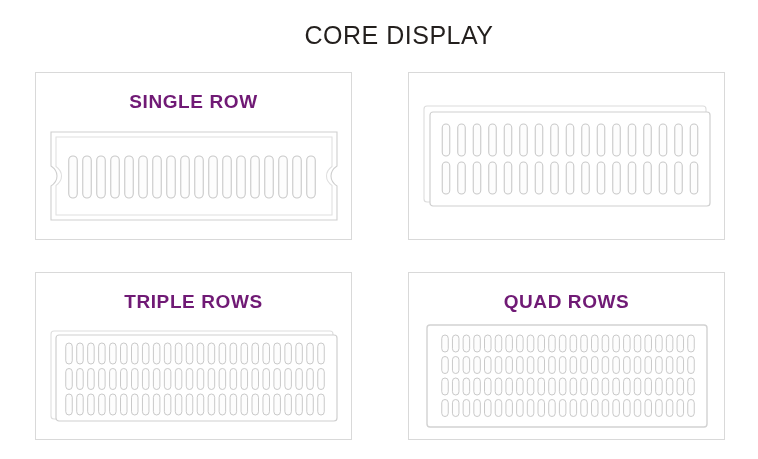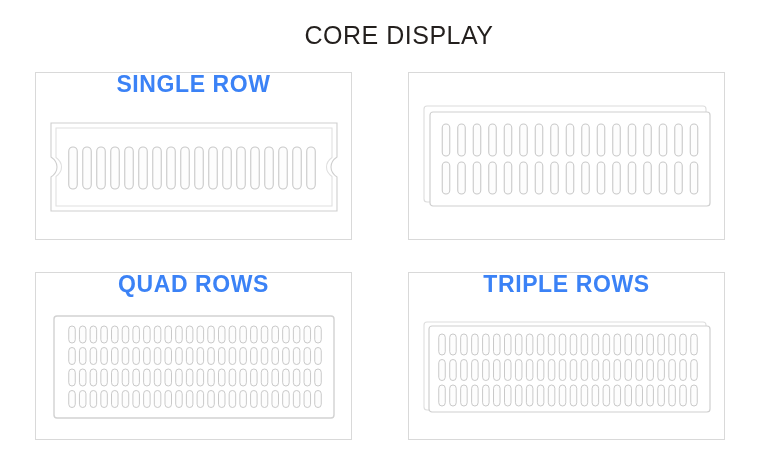--- a/index.html
+++ b/index.html
@@ -51,24 +51,25 @@
   .panel {
     border: 1px solid #d9d9d9;
     background: #ffffff;
     position: relative;
     display: flex;
     flex-direction: column;
     align-items: center;
   }
 
   .panel-title {
-    font-size: 23px;
+    margin-top: 18px;
+    font-size: 19px;
     font-weight: bold;
     letter-spacing: 0.6px;
-    color: #3b82f6;
+    color: #701a75;
     line-height: 22px;
     white-space: nowrap;
   }
 
   .vent-wrap {
     flex: 1;
     width: 100%;
     display: flex;
     align-items: center;
     justify-content: center;
@@ -150,20 +151,104 @@
               <rect x="128.75" y="58.00" width="7.5" height="32" rx="3.75"></rect>
               <rect x="144.25" y="58.00" width="7.5" height="32" rx="3.75"></rect>
               <rect x="159.75" y="58.00" width="7.5" height="32" rx="3.75"></rect>
               <rect x="175.25" y="58.00" width="7.5" height="32" rx="3.75"></rect>
               <rect x="190.75" y="58.00" width="7.5" height="32" rx="3.75"></rect>
               <rect x="206.25" y="58.00" width="7.5" height="32" rx="3.75"></rect>
               <rect x="221.75" y="58.00" width="7.5" height="32" rx="3.75"></rect>
               <rect x="237.25" y="58.00" width="7.5" height="32" rx="3.75"></rect>
               <rect x="252.75" y="58.00" width="7.5" height="32" rx="3.75"></rect>
               <rect x="268.25" y="58.00" width="7.5" height="32" rx="3.75"></rect>
+            </g>
+        </svg>
+      </div>
+    </div>
+
+    <div class="panel">
+      <div class="panel-title">TRIPLE ROWS</div>
+      <div class="vent-wrap">
+        <svg class="vent-svg" width="290" height="94" viewBox="0 0 290 94">
+          <rect x="2" y="2" width="282" height="88" rx="3" fill="#ffffff" stroke="#dedede" stroke-width="1.1"></rect>
+          <rect x="7" y="6" width="281" height="86" rx="3" fill="#ffffff" stroke="#cfcfcf" stroke-width="1.2"></rect>
+          <g id="slots-triple" fill="#fdfdfd" stroke="#c9c9c9" stroke-width="1">
+              <rect x="16.75" y="14.00" width="6.5" height="21" rx="3.25"></rect>
+              <rect x="27.71" y="14.00" width="6.5" height="21" rx="3.25"></rect>
+              <rect x="38.66" y="14.00" width="6.5" height="21" rx="3.25"></rect>
+              <rect x="49.62" y="14.00" width="6.5" height="21" rx="3.25"></rect>
+              <rect x="60.58" y="14.00" width="6.5" height="21" rx="3.25"></rect>
+              <rect x="71.53" y="14.00" width="6.5" height="21" rx="3.25"></rect>
+              <rect x="82.49" y="14.00" width="6.5" height="21" rx="3.25"></rect>
+              <rect x="93.45" y="14.00" width="6.5" height="21" rx="3.25"></rect>
+              <rect x="104.40" y="14.00" width="6.5" height="21" rx="3.25"></rect>
+              <rect x="115.36" y="14.00" width="6.5" height="21" rx="3.25"></rect>
+              <rect x="126.32" y="14.00" width="6.5" height="21" rx="3.25"></rect>
+              <rect x="137.27" y="14.00" width="6.5" height="21" rx="3.25"></rect>
+              <rect x="148.23" y="14.00" width="6.5" height="21" rx="3.25"></rect>
+              <rect x="159.18" y="14.00" width="6.5" height="21" rx="3.25"></rect>
+              <rect x="170.14" y="14.00" width="6.5" height="21" rx="3.25"></rect>
+              <rect x="181.10" y="14.00" width="6.5" height="21" rx="3.25"></rect>
+              <rect x="192.05" y="14.00" width="6.5" height="21" rx="3.25"></rect>
+              <rect x="203.01" y="14.00" width="6.5" height="21" rx="3.25"></rect>
+              <rect x="213.97" y="14.00" width="6.5" height="21" rx="3.25"></rect>
+              <rect x="224.92" y="14.00" width="6.5" height="21" rx="3.25"></rect>
+              <rect x="235.88" y="14.00" width="6.5" height="21" rx="3.25"></rect>
+              <rect x="246.84" y="14.00" width="6.5" height="21" rx="3.25"></rect>
+              <rect x="257.79" y="14.00" width="6.5" height="21" rx="3.25"></rect>
+              <rect x="268.75" y="14.00" width="6.5" height="21" rx="3.25"></rect>
+              <rect x="16.75" y="39.50" width="6.5" height="21" rx="3.25"></rect>
+              <rect x="27.71" y="39.50" width="6.5" height="21" rx="3.25"></rect>
+              <rect x="38.66" y="39.50" width="6.5" height="21" rx="3.25"></rect>
+              <rect x="49.62" y="39.50" width="6.5" height="21" rx="3.25"></rect>
+              <rect x="60.58" y="39.50" width="6.5" height="21" rx="3.25"></rect>
+              <rect x="71.53" y="39.50" width="6.5" height="21" rx="3.25"></rect>
+              <rect x="82.49" y="39.50" width="6.5" height="21" rx="3.25"></rect>
+              <rect x="93.45" y="39.50" width="6.5" height="21" rx="3.25"></rect>
+              <rect x="104.40" y="39.50" width="6.5" height="21" rx="3.25"></rect>
+              <rect x="115.36" y="39.50" width="6.5" height="21" rx="3.25"></rect>
+              <rect x="126.32" y="39.50" width="6.5" height="21" rx="3.25"></rect>
+              <rect x="137.27" y="39.50" width="6.5" height="21" rx="3.25"></rect>
+              <rect x="148.23" y="39.50" width="6.5" height="21" rx="3.25"></rect>
+              <rect x="159.18" y="39.50" width="6.5" height="21" rx="3.25"></rect>
+              <rect x="170.14" y="39.50" width="6.5" height="21" rx="3.25"></rect>
+              <rect x="181.10" y="39.50" width="6.5" height="21" rx="3.25"></rect>
+              <rect x="192.05" y="39.50" width="6.5" height="21" rx="3.25"></rect>
+              <rect x="203.01" y="39.50" width="6.5" height="21" rx="3.25"></rect>
+              <rect x="213.97" y="39.50" width="6.5" height="21" rx="3.25"></rect>
+              <rect x="224.92" y="39.50" width="6.5" height="21" rx="3.25"></rect>
+              <rect x="235.88" y="39.50" width="6.5" height="21" rx="3.25"></rect>
+              <rect x="246.84" y="39.50" width="6.5" height="21" rx="3.25"></rect>
+              <rect x="257.79" y="39.50" width="6.5" height="21" rx="3.25"></rect>
+              <rect x="268.75" y="39.50" width="6.5" height="21" rx="3.25"></rect>
+              <rect x="16.75" y="65.00" width="6.5" height="21" rx="3.25"></rect>
+              <rect x="27.71" y="65.00" width="6.5" height="21" rx="3.25"></rect>
+              <rect x="38.66" y="65.00" width="6.5" height="21" rx="3.25"></rect>
+              <rect x="49.62" y="65.00" width="6.5" height="21" rx="3.25"></rect>
+              <rect x="60.58" y="65.00" width="6.5" height="21" rx="3.25"></rect>
+              <rect x="71.53" y="65.00" width="6.5" height="21" rx="3.25"></rect>
+              <rect x="82.49" y="65.00" width="6.5" height="21" rx="3.25"></rect>
+              <rect x="93.45" y="65.00" width="6.5" height="21" rx="3.25"></rect>
+              <rect x="104.40" y="65.00" width="6.5" height="21" rx="3.25"></rect>
+              <rect x="115.36" y="65.00" width="6.5" height="21" rx="3.25"></rect>
+              <rect x="126.32" y="65.00" width="6.5" height="21" rx="3.25"></rect>
+              <rect x="137.27" y="65.00" width="6.5" height="21" rx="3.25"></rect>
+              <rect x="148.23" y="65.00" width="6.5" height="21" rx="3.25"></rect>
+              <rect x="159.18" y="65.00" width="6.5" height="21" rx="3.25"></rect>
+              <rect x="170.14" y="65.00" width="6.5" height="21" rx="3.25"></rect>
+              <rect x="181.10" y="65.00" width="6.5" height="21" rx="3.25"></rect>
+              <rect x="192.05" y="65.00" width="6.5" height="21" rx="3.25"></rect>
+              <rect x="203.01" y="65.00" width="6.5" height="21" rx="3.25"></rect>
+              <rect x="213.97" y="65.00" width="6.5" height="21" rx="3.25"></rect>
+              <rect x="224.92" y="65.00" width="6.5" height="21" rx="3.25"></rect>
+              <rect x="235.88" y="65.00" width="6.5" height="21" rx="3.25"></rect>
+              <rect x="246.84" y="65.00" width="6.5" height="21" rx="3.25"></rect>
+              <rect x="257.79" y="65.00" width="6.5" height="21" rx="3.25"></rect>
+              <rect x="268.75" y="65.00" width="6.5" height="21" rx="3.25"></rect>
             </g>
         </svg>
       </div>
     </div>
 
     <div class="panel">
       <div class="panel-title">QUAD ROWS</div>
       <div class="vent-wrap">
         <svg class="vent-svg" width="284" height="106" viewBox="0 0 284 106">
           <rect x="2" y="2" width="280" height="102" rx="3" fill="#ffffff" stroke="#d2d2d2" stroke-width="1.4"></rect>
@@ -262,98 +347,14 @@
               <rect x="219.97" y="76.50" width="6.5" height="17" rx="3.25"></rect>
               <rect x="230.66" y="76.50" width="6.5" height="17" rx="3.25"></rect>
               <rect x="241.36" y="76.50" width="6.5" height="17" rx="3.25"></rect>
               <rect x="252.05" y="76.50" width="6.5" height="17" rx="3.25"></rect>
               <rect x="262.75" y="76.50" width="6.5" height="17" rx="3.25"></rect>
             </g>
         </svg>
       </div>
     </div>
 
-    <div class="panel">
-      <div class="panel-title">TRIPLE ROWS</div>
-      <div class="vent-wrap">
-        <svg class="vent-svg" width="290" height="94" viewBox="0 0 290 94">
-          <rect x="2" y="2" width="282" height="88" rx="3" fill="#ffffff" stroke="#dedede" stroke-width="1.1"></rect>
-          <rect x="7" y="6" width="281" height="86" rx="3" fill="#ffffff" stroke="#cfcfcf" stroke-width="1.2"></rect>
-          <g id="slots-triple" fill="#fdfdfd" stroke="#c9c9c9" stroke-width="1">
-              <rect x="16.75" y="14.00" width="6.5" height="21" rx="3.25"></rect>
-              <rect x="27.71" y="14.00" width="6.5" height="21" rx="3.25"></rect>
-              <rect x="38.66" y="14.00" width="6.5" height="21" rx="3.25"></rect>
-              <rect x="49.62" y="14.00" width="6.5" height="21" rx="3.25"></rect>
-              <rect x="60.58" y="14.00" width="6.5" height="21" rx="3.25"></rect>
-              <rect x="71.53" y="14.00" width="6.5" height="21" rx="3.25"></rect>
-              <rect x="82.49" y="14.00" width="6.5" height="21" rx="3.25"></rect>
-              <rect x="93.45" y="14.00" width="6.5" height="21" rx="3.25"></rect>
-              <rect x="104.40" y="14.00" width="6.5" height="21" rx="3.25"></rect>
-              <rect x="115.36" y="14.00" width="6.5" height="21" rx="3.25"></rect>
-              <rect x="126.32" y="14.00" width="6.5" height="21" rx="3.25"></rect>
-              <rect x="137.27" y="14.00" width="6.5" height="21" rx="3.25"></rect>
-              <rect x="148.23" y="14.00" width="6.5" height="21" rx="3.25"></rect>
-              <rect x="159.18" y="14.00" width="6.5" height="21" rx="3.25"></rect>
-              <rect x="170.14" y="14.00" width="6.5" height="21" rx="3.25"></rect>
-              <rect x="181.10" y="14.00" width="6.5" height="21" rx="3.25"></rect>
-              <rect x="192.05" y="14.00" width="6.5" height="21" rx="3.25"></rect>
-              <rect x="203.01" y="14.00" width="6.5" height="21" rx="3.25"></rect>
-              <rect x="213.97" y="14.00" width="6.5" height="21" rx="3.25"></rect>
-              <rect x="224.92" y="14.00" width="6.5" height="21" rx="3.25"></rect>
-              <rect x="235.88" y="14.00" width="6.5" height="21" rx="3.25"></rect>
-              <rect x="246.84" y="14.00" width="6.5" height="21" rx="3.25"></rect>
-              <rect x="257.79" y="14.00" width="6.5" height="21" rx="3.25"></rect>
-              <rect x="268.75" y="14.00" width="6.5" height="21" rx="3.25"></rect>
-              <rect x="16.75" y="39.50" width="6.5" height="21" rx="3.25"></rect>
-              <rect x="27.71" y="39.50" width="6.5" height="21" rx="3.25"></rect>
-              <rect x="38.66" y="39.50" width="6.5" height="21" rx="3.25"></rect>
-              <rect x="49.62" y="39.50" width="6.5" height="21" rx="3.25"></rect>
-              <rect x="60.58" y="39.50" width="6.5" height="21" rx="3.25"></rect>
-              <rect x="71.53" y="39.50" width="6.5" height="21" rx="3.25"></rect>
-              <rect x="82.49" y="39.50" width="6.5" height="21" rx="3.25"></rect>
-              <rect x="93.45" y="39.50" width="6.5" height="21" rx="3.25"></rect>
-              <rect x="104.40" y="39.50" width="6.5" height="21" rx="3.25"></rect>
-              <rect x="115.36" y="39.50" width="6.5" height="21" rx="3.25"></rect>
-              <rect x="126.32" y="39.50" width="6.5" height="21" rx="3.25"></rect>
-              <rect x="137.27" y="39.50" width="6.5" height="21" rx="3.25"></rect>
-              <rect x="148.23" y="39.50" width="6.5" height="21" rx="3.25"></rect>
-              <rect x="159.18" y="39.50" width="6.5" height="21" rx="3.25"></rect>
-              <rect x="170.14" y="39.50" width="6.5" height="21" rx="3.25"></rect>
-              <rect x="181.10" y="39.50" width="6.5" height="21" rx="3.25"></rect>
-              <rect x="192.05" y="39.50" width="6.5" height="21" rx="3.25"></rect>
-              <rect x="203.01" y="39.50" width="6.5" height="21" rx="3.25"></rect>
-              <rect x="213.97" y="39.50" width="6.5" height="21" rx="3.25"></rect>
-              <rect x="224.92" y="39.50" width="6.5" height="21" rx="3.25"></rect>
-              <rect x="235.88" y="39.50" width="6.5" height="21" rx="3.25"></rect>
-              <rect x="246.84" y="39.50" width="6.5" height="21" rx="3.25"></rect>
-              <rect x="257.79" y="39.50" width="6.5" height="21" rx="3.25"></rect>
-              <rect x="268.75" y="39.50" width="6.5" height="21" rx="3.25"></rect>
-              <rect x="16.75" y="65.00" width="6.5" height="21" rx="3.25"></rect>
-              <rect x="27.71" y="65.00" width="6.5" height="21" rx="3.25"></rect>
-              <rect x="38.66" y="65.00" width="6.5" height="21" rx="3.25"></rect>
-              <rect x="49.62" y="65.00" width="6.5" height="21" rx="3.25"></rect>
-              <rect x="60.58" y="65.00" width="6.5" height="21" rx="3.25"></rect>
-              <rect x="71.53" y="65.00" width="6.5" height="21" rx="3.25"></rect>
-              <rect x="82.49" y="65.00" width="6.5" height="21" rx="3.25"></rect>
-              <rect x="93.45" y="65.00" width="6.5" height="21" rx="3.25"></rect>
-              <rect x="104.40" y="65.00" width="6.5" height="21" rx="3.25"></rect>
-              <rect x="115.36" y="65.00" width="6.5" height="21" rx="3.25"></rect>
-              <rect x="126.32" y="65.00" width="6.5" height="21" rx="3.25"></rect>
-              <rect x="137.27" y="65.00" width="6.5" height="21" rx="3.25"></rect>
-              <rect x="148.23" y="65.00" width="6.5" height="21" rx="3.25"></rect>
-              <rect x="159.18" y="65.00" width="6.5" height="21" rx="3.25"></rect>
-              <rect x="170.14" y="65.00" width="6.5" height="21" rx="3.25"></rect>
-              <rect x="181.10" y="65.00" width="6.5" height="21" rx="3.25"></rect>
-              <rect x="192.05" y="65.00" width="6.5" height="21" rx="3.25"></rect>
-              <rect x="203.01" y="65.00" width="6.5" height="21" rx="3.25"></rect>
-              <rect x="213.97" y="65.00" width="6.5" height="21" rx="3.25"></rect>
-              <rect x="224.92" y="65.00" width="6.5" height="21" rx="3.25"></rect>
-              <rect x="235.88" y="65.00" width="6.5" height="21" rx="3.25"></rect>
-              <rect x="246.84" y="65.00" width="6.5" height="21" rx="3.25"></rect>
-              <rect x="257.79" y="65.00" width="6.5" height="21" rx="3.25"></rect>
-              <rect x="268.75" y="65.00" width="6.5" height="21" rx="3.25"></rect>
-            </g>
-        </svg>
-      </div>
-    </div>
-
   </div>
 </div>
 
 </body></html>

